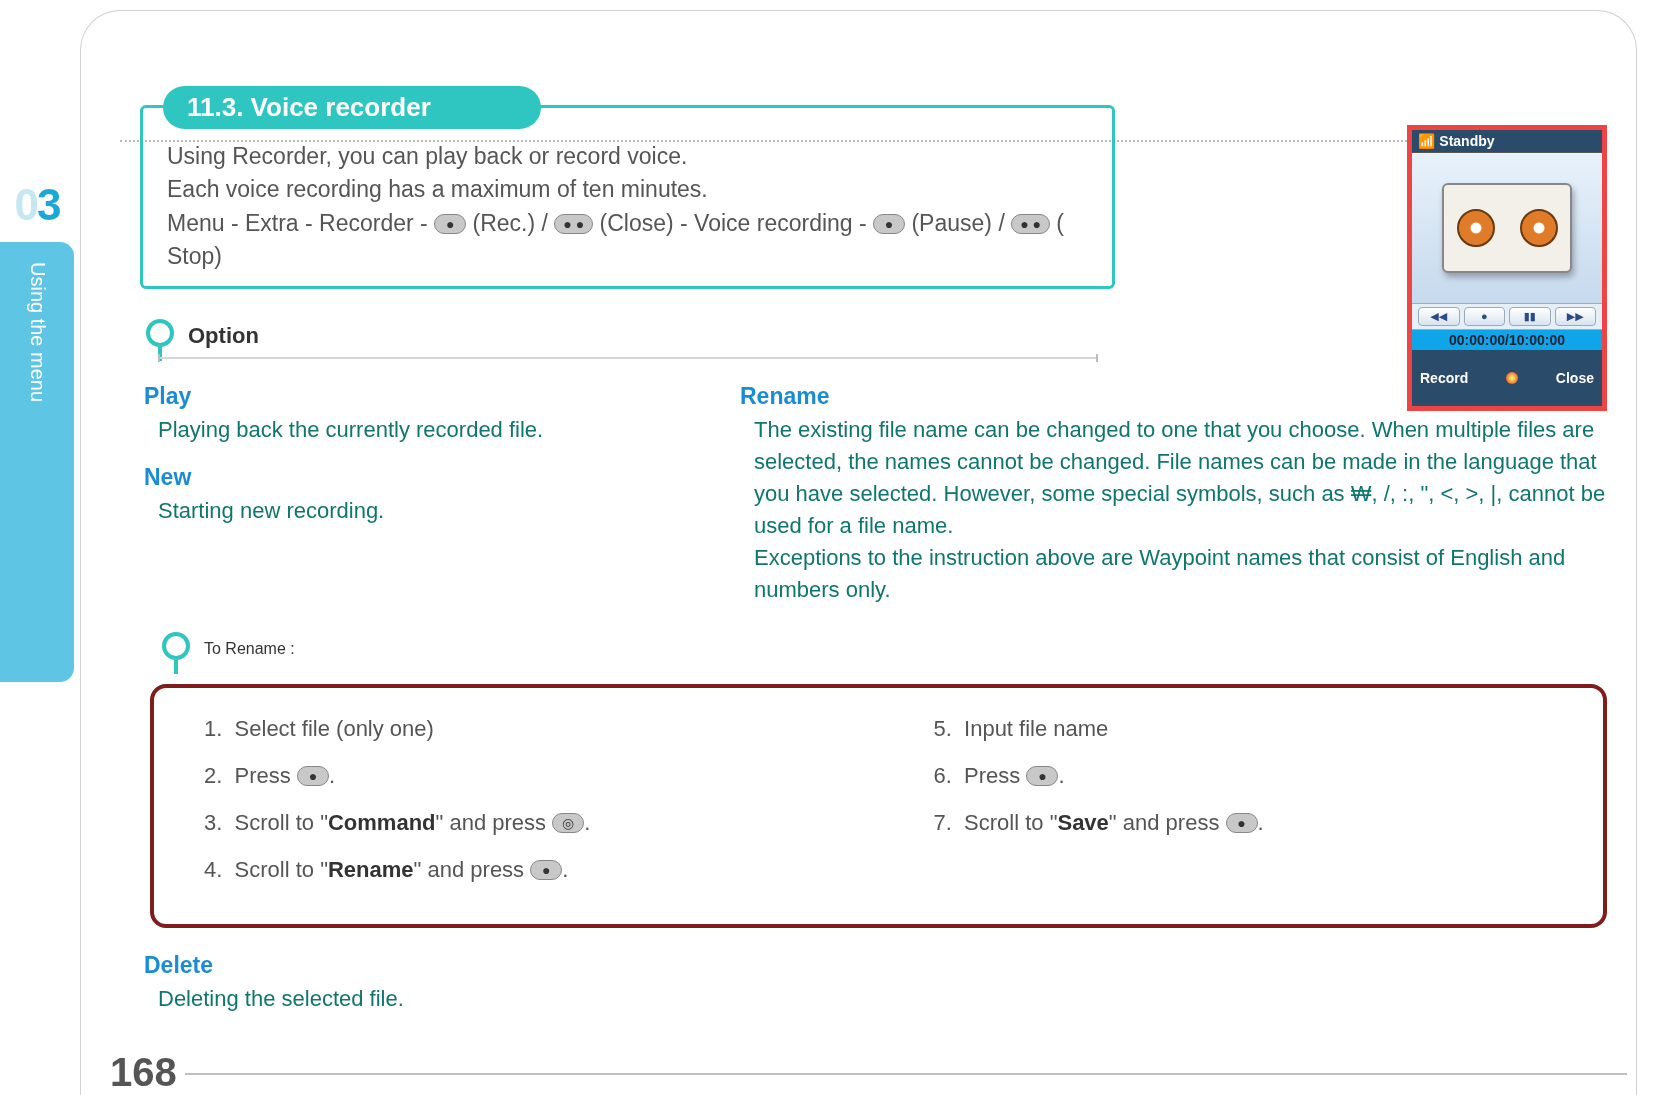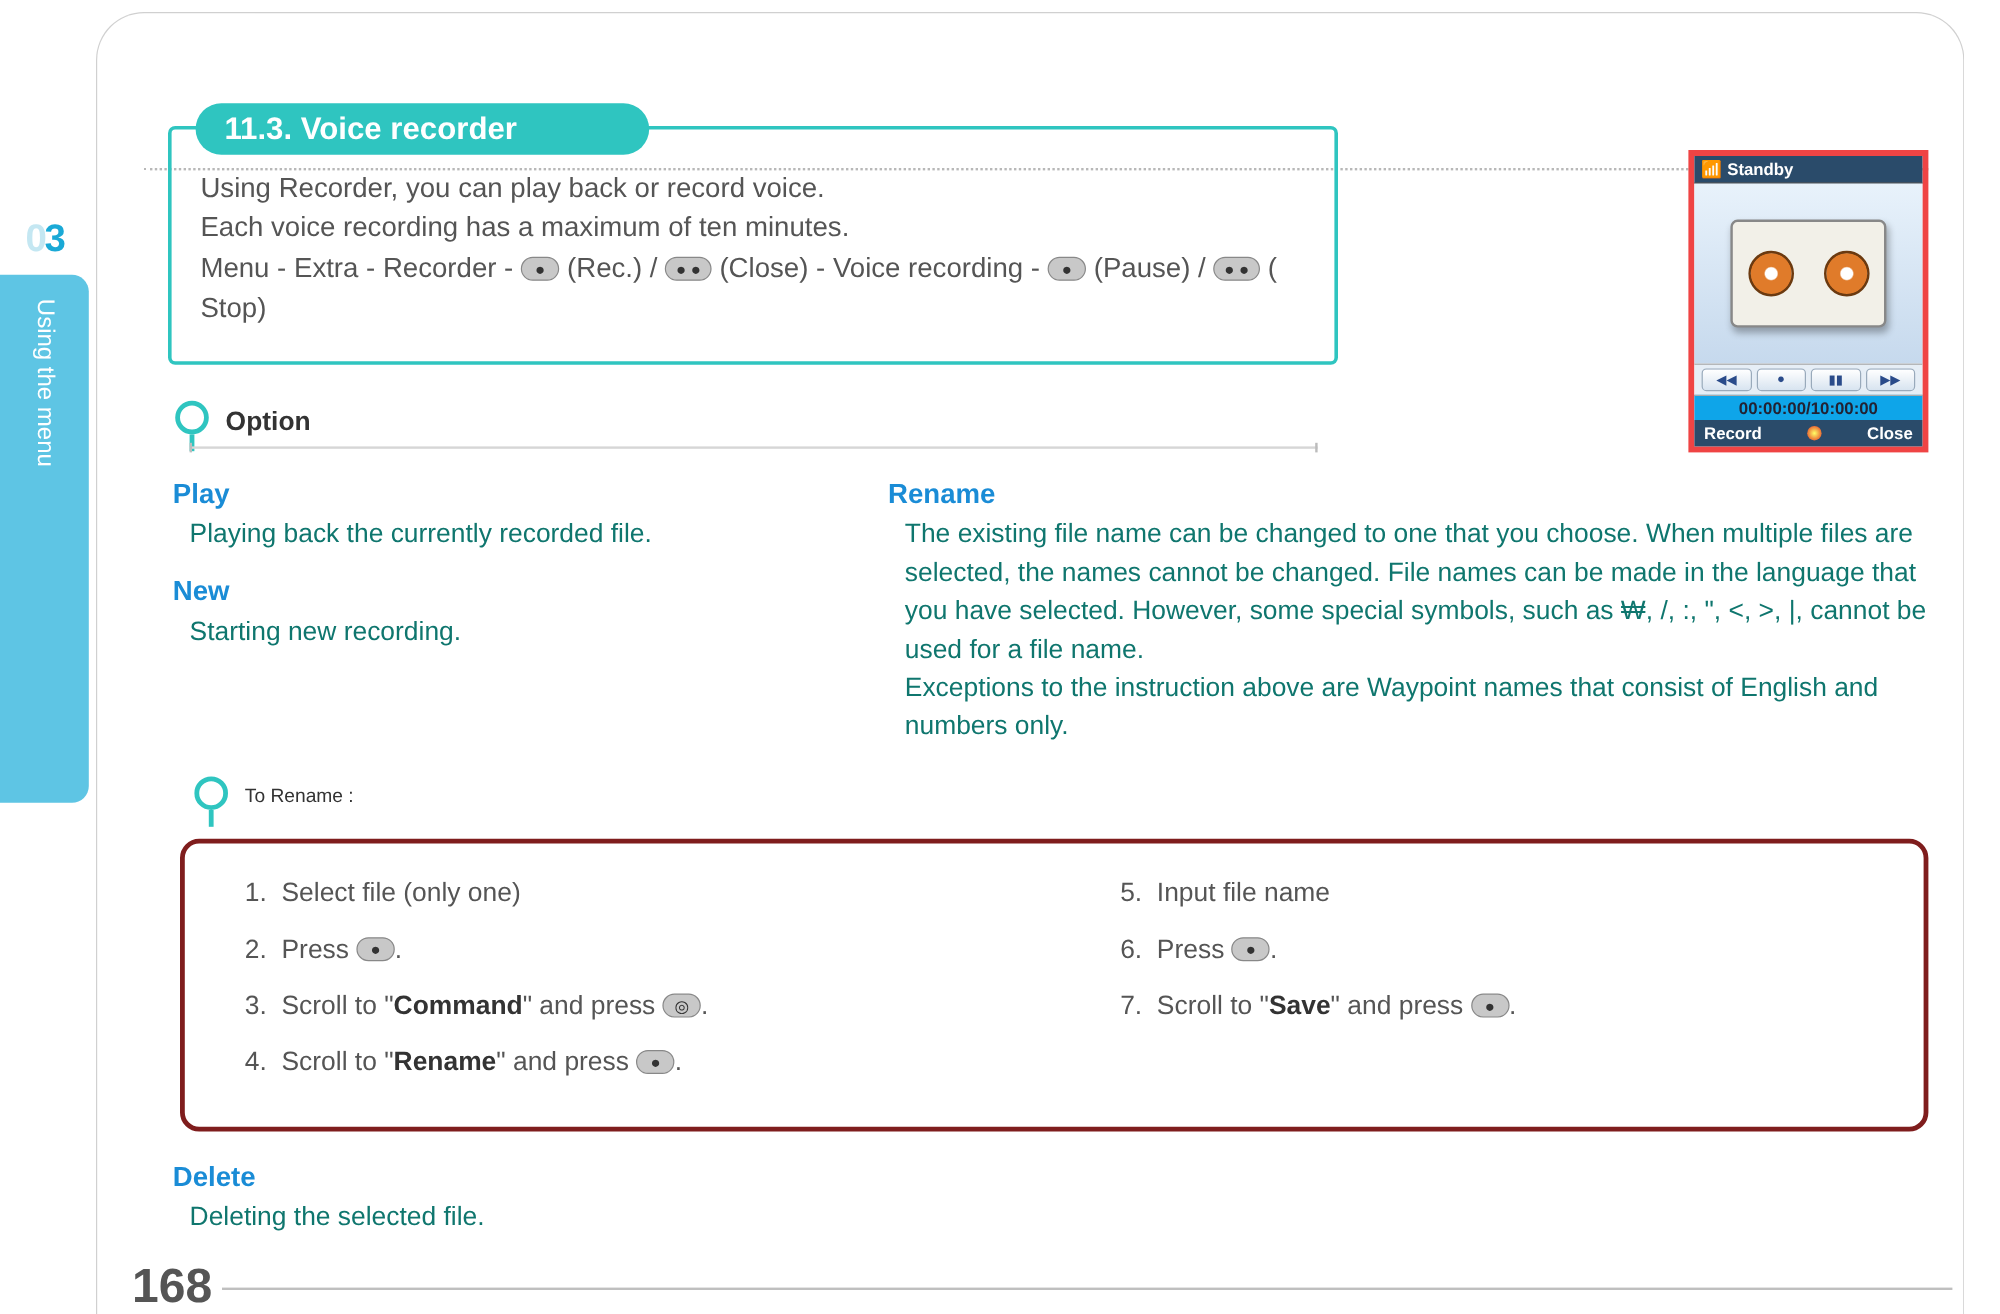--- a/index.html
+++ b/index.html
@@ -29,21 +29,21 @@
     top: 140px;
     border-top: 2px dotted #b8b8b8;
   }
   .chapter-tab {
     position: absolute;
     left: 0;
     top: 180px;
     width: 74px;
   }
   .chapter-num {
-    font-size: 32px;
+    font-size: 44px;
     font-weight: bold;
     color: #1aa9d6;
     text-align: center;
     letter-spacing: -2px;
   }
   .chapter-num .outline {
     color: #c4e7f2;
   }
   .chapter-bar {
     background: #5ec5e4;
@@ -82,21 +82,21 @@
   .content {
     position: absolute;
     left: 130px;
     right: 60px;
     top: 95px;
   }
 
   .section-box {
     border: 3px solid #2fc5c0;
     border-radius: 6px;
-    padding: 32px 24px 28px 24px;
+    padding: 32px 24px 13px 24px;
     position: relative;
     margin-top: 10px;
     width: 975px;
     margin-left: 10px;
   }
   .section-pill {
     position: absolute;
     top: -22px;
     left: 20px;
     background: #2fc5c0;
@@ -194,21 +194,21 @@
     color: #223;
     padding: 2px 0;
   }
   .phone-softkeys {
     background: #2a4b6a;
     display: flex;
     justify-content: space-between;
     color: #fff;
     font-size: 14px;
     font-weight: bold;
-    padding: 3px 8px;
+    padding: 20px 8px;
   }
   .sk-center {
     width: 12px; height: 12px;
     border-radius: 50%;
     background: radial-gradient(#ff6,#e03020);
     align-self: center;
   }
 
   .option-head {
     margin-top: 30px;

